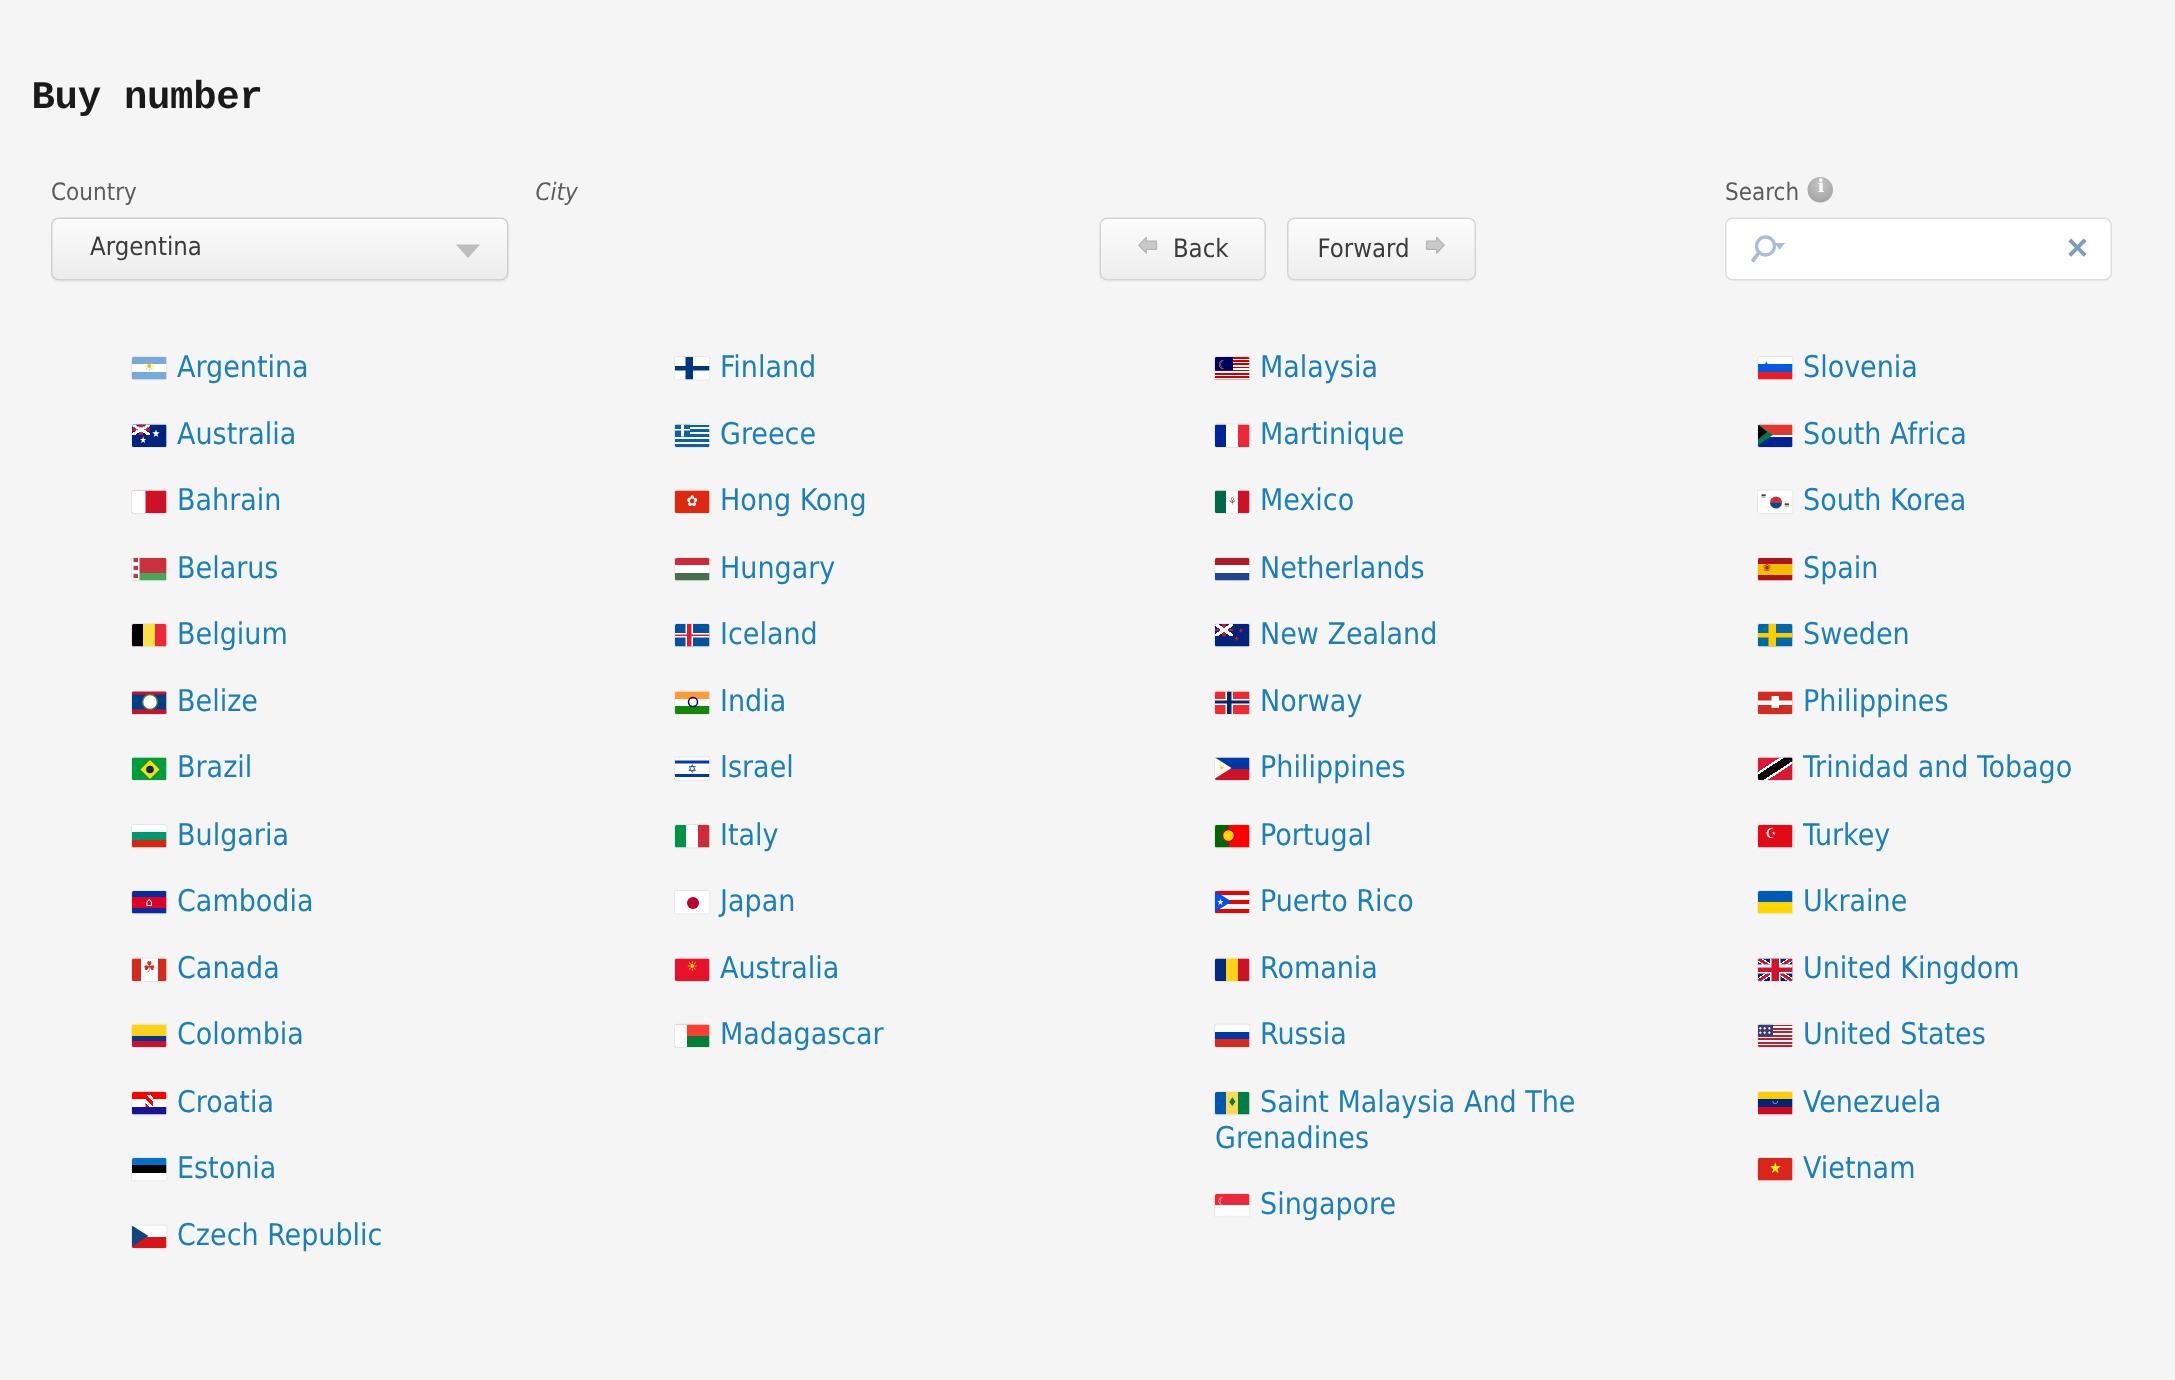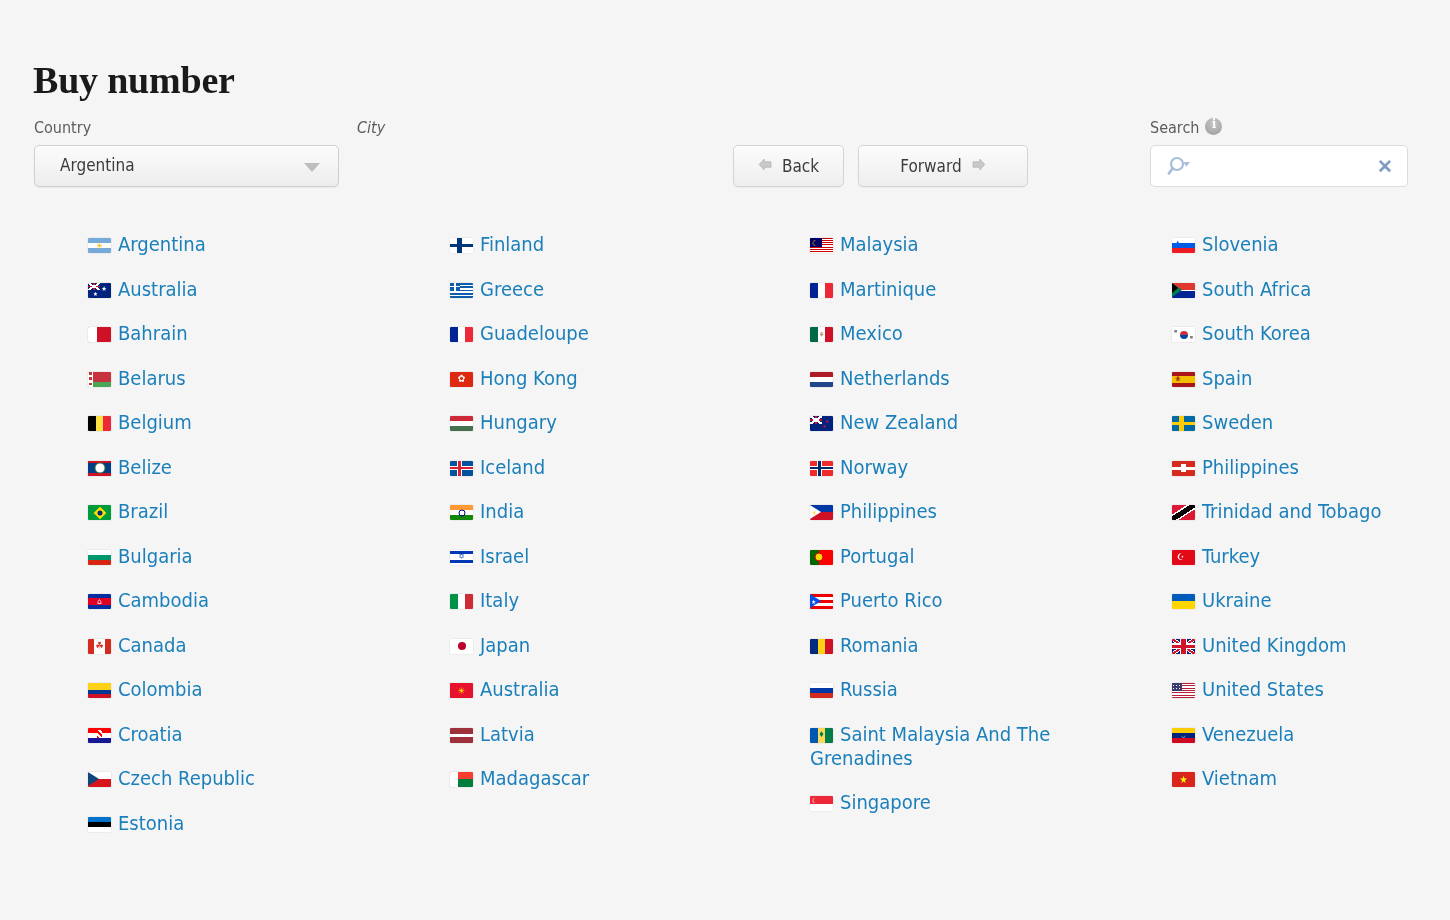--- a/index.html
+++ b/index.html
@@ -7,26 +7,26 @@
     width: 1450px; height: 920px;
     background: #f5f5f5;
     font-family: "DejaVu Sans Condensed", "Liberation Sans", sans-serif;
     overflow: hidden;
   }
   .page { position: relative; width: 1450px; height: 920px; }
 
   
   .page-title {
     position: absolute;
-    left: 33px; top: 33px;
-    font-size: 38px;
+    left: 21px; top: 33px;
+    font-size: 26px;
     font-weight: 700;
     color: #1a1a1a;
     letter-spacing: -0.2px;
-    font-family: Liberation Serif, serif;
+    font-family: Liberation Mono, monospace;
   }
 
   
   .field-label {
     position: absolute;
     font-size: 16px;
     color: #5c5c5c;
     font-family: "DejaVu Sans Condensed", "Liberation Sans", sans-serif;
   }
   #lbl-country { left: 34px;  top: 118px; }
@@ -94,21 +94,21 @@
     display: flex;
     align-items: center;
     justify-content: center;
     gap: 9px;
     color: #3c3c3c;
     font-size: 17px;
     font-family: "DejaVu Sans Condensed", "Liberation Sans", sans-serif;
     cursor: pointer;
   }
   #btn-back    { left: 733px; width: 111px; }
-  #btn-forward { left: 858px; width: 170px; }
+  #btn-forward { left: 858px; width: 126px; }
   .arrow-glyph { display: block; }
 
   
   .search-box {
     position: absolute;
     left: 1150px; top: 145px;
     width: 258px; height: 42px;
     background: #ffffff;
     border: 1px solid #dcdcdc;
     border-radius: 5px;
@@ -283,36 +283,34 @@
         <a class="country-item" href="#"><span class="flag"><span class="f-solid" style="--c1:#ce1126;position:absolute;inset:0"></span><span style="position:absolute;left:0;top:0;width:32%;height:100%;background:#fff"></span><span style="position:absolute;left:26%;top:0;width:12%;height:100%;background:repeating-linear-gradient(to bottom,#fff 0 20%,#ce1126 20% 20%)"></span></span><span class="country-name">Bahrain</span></a>
         <a class="country-item" href="#"><span class="flag"><span class="f-h2" style="--c1:#c8313e;--c2:#4aa657;position:absolute;inset:0;background:linear-gradient(to bottom,#c8313e 0 68%,#4aa657 68% 100%)"></span><span style="position:absolute;left:0;top:0;width:22%;height:100%;background:#fff"></span><span style="position:absolute;left:3%;top:0;width:14%;height:100%;background:repeating-linear-gradient(to bottom,#c8313e 0 18%,#fff 18% 36%)"></span></span><span class="country-name">Belarus</span></a>
         <a class="country-item" href="#"><span class="flag"><span class="f-v3" style="--c1:#000;--c2:#fae042;--c3:#ed2939;position:absolute;inset:0"></span></span><span class="country-name">Belgium</span></a>
         <a class="country-item" href="#"><span class="flag"><span class="f-solid" style="--c1:#003f87;position:absolute;inset:0"></span><span style="position:absolute;left:0;top:0;right:0;height:14%;background:#ce1126"></span><span style="position:absolute;left:0;bottom:0;right:0;height:14%;background:#ce1126"></span><span style="position:absolute;left:50%;top:50%;transform:translate(-50%,-50%);width:9px;height:9px;border-radius:50%;background:#fff;border:1px solid #4a7d3a"></span></span><span class="country-name">Belize</span></a>
         <a class="country-item" href="#"><span class="flag"><span class="f-solid" style="--c1:#009b3a;position:absolute;inset:0"></span><span style="position:absolute;left:50%;top:50%;transform:translate(-50%,-50%) rotate(45deg);width:9px;height:9px;background:#fedf00"></span><span style="position:absolute;left:50%;top:50%;transform:translate(-50%,-50%);width:5px;height:5px;border-radius:50%;background:#002776"></span></span><span class="country-name">Brazil</span></a>
         <a class="country-item" href="#"><span class="flag"><span class="f-h3" style="--c1:#fff;--c2:#00966e;--c3:#d62612;position:absolute;inset:0"></span></span><span class="country-name">Bulgaria</span></a>
         <a class="country-item" href="#"><span class="flag"><span class="f-h3" style="--c1:#032ea1;--c2:#e00025;--c3:#032ea1;position:absolute;inset:0;background:linear-gradient(to bottom,#032ea1 0 25%,#e00025 25% 75%,#032ea1 75% 100%)"></span><span class="f-emb" style="--ec:#fff;font-size:8px">⌂</span></span><span class="country-name">Cambodia</span></a>
         <a class="country-item" href="#"><span class="flag"><span class="f-v3" style="--c1:#d52b1e;--c2:#fff;--c3:#d52b1e;position:absolute;inset:0;background:linear-gradient(to right,#d52b1e 0 25%,#fff 25% 75%,#d52b1e 75% 100%)"></span><span class="f-emb" style="--ec:#d52b1e;font-size:10px">☘</span></span><span class="country-name">Canada</span></a>
         <a class="country-item" href="#"><span class="flag"><span style="position:absolute;inset:0;background:linear-gradient(to bottom,#fcd116 0 50%,#003893 50% 75%,#ce1126 75% 100%)"></span></span><span class="country-name">Colombia</span></a>
         <a class="country-item" href="#"><span class="flag"><span class="f-h3" style="--c1:#ff0000;--c2:#fff;--c3:#171796;position:absolute;inset:0"></span><span style="position:absolute;left:40%;top:18%;width:20%;height:50%;background:repeating-linear-gradient(45deg,#ff0000 0 2px,#fff 2px 4px)"></span></span><span class="country-name">Croatia</span></a>
+        <a class="country-item" href="#"><span class="flag"><span class="f-h3" style="--c1:#0072ce;--c2:#000;--c3:#fff;position:absolute;inset:0"></span></span><span class="country-name">Estonia</span></a>
         <a class="country-item" href="#"><span class="flag"><span class="f-h2" style="--c1:#fff;--c2:#d7141a;position:absolute;inset:0"></span><span class="f-tri" style="--tc:#11457e"></span></span><span class="country-name">Czech Republic</span></a>
-        <a class="country-item" href="#"><span class="flag"><span class="f-h3" style="--c1:#0072ce;--c2:#000;--c3:#fff;position:absolute;inset:0"></span></span><span class="country-name">Estonia</span></a>
       </div>
     <div class="col col-1">
         <a class="country-item" href="#"><span class="flag"><span class="f-solid" style="--c1:#fff;position:absolute;inset:0"></span><span class="f-cross-n" style="--xc:#003580"></span></span><span class="country-name">Finland</span></a>
         <a class="country-item" href="#"><span class="flag"><span style="position:absolute;inset:0;background:repeating-linear-gradient(to bottom,#0d5eaf 0 11.1%,#fff 11.1% 22.2%)"></span><span style="position:absolute;left:0;top:0;width:44%;height:55%;background:#0d5eaf"></span><span style="position:absolute;left:0;top:22%;width:44%;height:11%;background:#fff"></span><span style="position:absolute;left:17%;top:0;width:10%;height:55%;background:#fff"></span></span><span class="country-name">Greece</span></a>
-        <a class="country-item" href="#"><span class="flag"><span class="f-v3" style="--c1:#002395;--c2:#fff;--c3:#ed2939;position:absolute;inset:0"></span></span><span class="country-name">Guadeloupe</span></a>
         <a class="country-item" href="#"><span class="flag"><span class="f-solid" style="--c1:#de2910;position:absolute;inset:0"></span><span class="f-emb" style="--ec:#fff;font-size:10px">✿</span></span><span class="country-name">Hong Kong</span></a>
         <a class="country-item" href="#"><span class="flag"><span class="f-h3" style="--c1:#ce2939;--c2:#fff;--c3:#477050;position:absolute;inset:0"></span></span><span class="country-name">Hungary</span></a>
         <a class="country-item" href="#"><span class="flag"><span class="f-solid" style="--c1:#02529c;position:absolute;inset:0"></span><span class="f-cross-n" style="--xc:#fff"></span><span style="position:absolute;left:0;right:0;top:44%;height:12%;background:#dc1e35"></span><span style="position:absolute;top:0;bottom:0;left:36%;width:10%;background:#dc1e35"></span></span><span class="country-name">Iceland</span></a>
         <a class="country-item" href="#"><span class="flag"><span class="f-h3" style="--c1:#ff9933;--c2:#fff;--c3:#138808;position:absolute;inset:0"></span><span style="position:absolute;left:50%;top:50%;transform:translate(-50%,-50%);width:5px;height:5px;border-radius:50%;border:1px solid #000080"></span></span><span class="country-name">India</span></a>
         <a class="country-item" href="#"><span class="flag"><span class="f-solid" style="--c1:#fff;position:absolute;inset:0"></span><span style="position:absolute;left:0;right:0;top:13%;height:15%;background:#0038b8"></span><span style="position:absolute;left:0;right:0;bottom:13%;height:15%;background:#0038b8"></span><span class="f-emb" style="--ec:#0038b8;font-size:8px">✡</span></span><span class="country-name">Israel</span></a>
         <a class="country-item" href="#"><span class="flag"><span class="f-v3" style="--c1:#009246;--c2:#fff;--c3:#ce2b37;position:absolute;inset:0"></span></span><span class="country-name">Italy</span></a>
         <a class="country-item" href="#"><span class="flag"><span class="f-solid" style="--c1:#fff;position:absolute;inset:0"></span><span class="f-dot" style="--dotc:#bc002d;width:8px;height:8px"></span></span><span class="country-name">Japan</span></a>
         <a class="country-item" href="#"><span class="flag"><span class="f-solid" style="--c1:#e8112d;position:absolute;inset:0"></span><span class="f-emb" style="--ec:#ffef00;font-size:9px">☀</span></span><span class="country-name">Australia</span></a>
-        <a class="country-item" href="#"><span class="flag"><span style="position:absolute;inset:0;background:linear-gradient(to bottom,#9e3039 0 40%,#fff 40% 60%,#9e3039 60% 100%)"></span></span><span class="country-name">Latvia</span></a>
         <a class="country-item" href="#"><span class="flag"><span style="position:absolute;inset:0;background:linear-gradient(to bottom,#fc3d32 0 50%,#007e3a 50% 100%)"></span><span style="position:absolute;left:0;top:0;width:33%;height:100%;background:#fff"></span></span><span class="country-name">Madagascar</span></a>
       </div>
     <div class="col col-2">
         <a class="country-item" href="#"><span class="flag"><span style="position:absolute;inset:0;background:repeating-linear-gradient(to bottom,#cc0001 0 7.14%,#fff 7.14% 14.28%)"></span><span style="position:absolute;left:0;top:0;width:50%;height:57%;background:#010066"></span><span style="position:absolute;left:9%;top:14%;color:#ffcc00;font-size:8px;line-height:1">☾</span></span><span class="country-name">Malaysia</span></a>
         <a class="country-item" href="#"><span class="flag"><span class="f-v3" style="--c1:#002395;--c2:#fff;--c3:#ed2939;position:absolute;inset:0"></span></span><span class="country-name">Martinique</span></a>
         <a class="country-item" href="#"><span class="flag"><span class="f-v3" style="--c1:#006847;--c2:#fff;--c3:#ce1126;position:absolute;inset:0"></span><span class="f-emb" style="--ec:#8b5a2b;font-size:7px">⚘</span></span><span class="country-name">Mexico</span></a>
         <a class="country-item" href="#"><span class="flag"><span class="f-h3" style="--c1:#ae1c28;--c2:#fff;--c3:#21468b;position:absolute;inset:0"></span></span><span class="country-name">Netherlands</span></a>
         <a class="country-item" href="#"><span class="flag"><span class="f-solid" style="--c1:#00247d;position:absolute;inset:0"></span><span style="position:absolute;left:0;top:0;width:50%;height:50%;background:linear-gradient(to bottom right,transparent 42%,#fff 42% 58%,transparent 58%),linear-gradient(to top right,transparent 42%,#fff 42% 58%,transparent 58%),linear-gradient(to bottom,transparent 38%,#cf142b 38% 62%,transparent 62%),linear-gradient(to right,transparent 38%,#cf142b 38% 62%,transparent 62%)"></span><span style="position:absolute;right:16%;top:22%;color:#cf142b;font-size:5px;line-height:1">★</span><span style="position:absolute;right:28%;bottom:16%;color:#cf142b;font-size:5px;line-height:1">★</span></span><span class="country-name">New Zealand</span></a>
         <a class="country-item" href="#"><span class="flag"><span class="f-solid" style="--c1:#ef2b2d;position:absolute;inset:0"></span><span class="f-cross-n" style="--xc:#fff"></span><span style="position:absolute;left:0;right:0;top:44%;height:12%;background:#002868"></span><span style="position:absolute;top:0;bottom:0;left:36%;width:10%;background:#002868"></span></span><span class="country-name">Norway</span></a>
         <a class="country-item" href="#"><span class="flag"><span style="position:absolute;inset:0;background:linear-gradient(to bottom,#0038a8 0 50%,#ce1126 50% 100%)"></span><span class="f-tri" style="--tc:#fff"></span><span style="position:absolute;left:8%;top:50%;transform:translateY(-50%);color:#fcd116;font-size:6px;line-height:1">☀</span></span><span class="country-name">Philippines</span></a>

